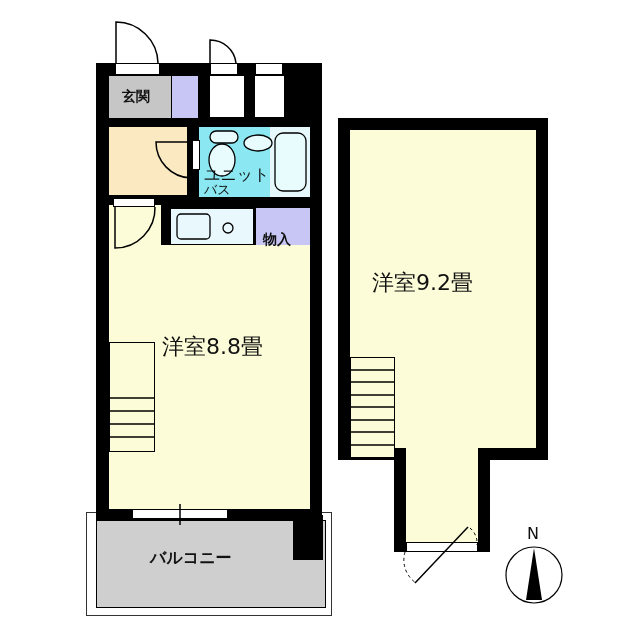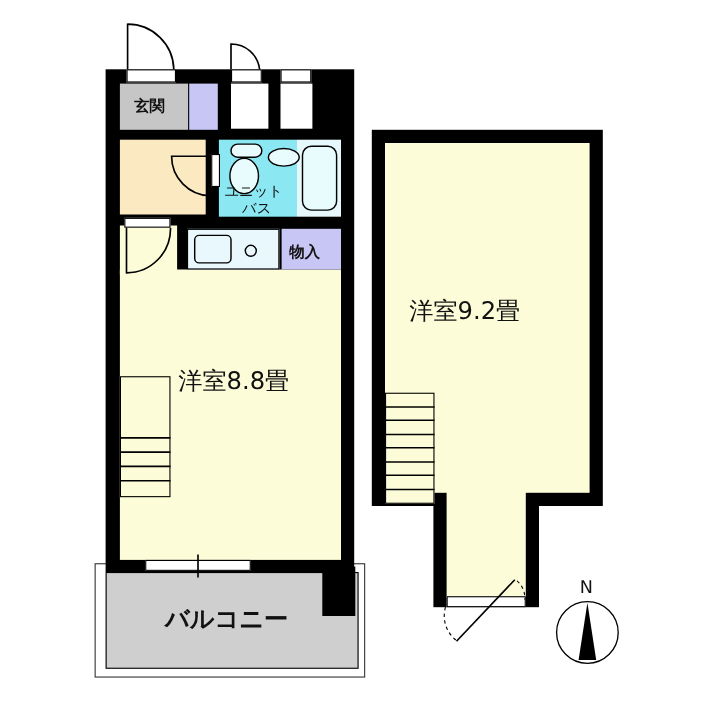--- a/index.html
+++ b/index.html
@@ -103,19 +103,19 @@
   <path d="M405 552 A28 28 0 0 0 416 583" fill="none" stroke="#000" stroke-width="1" stroke-dasharray="3,3"></path>
   <path d="M470 528 A20 20 0 0 1 477 545" fill="none" stroke="#000" stroke-width="1" stroke-dasharray="3,3"></path>
 
   <g>
     <circle cx="534" cy="575" r="28" fill="none" stroke="#000" stroke-width="1.2"></circle>
     <polygon points="534,548 526,600 542,600" fill="#000"></polygon>
   </g>
 </svg>
 
 <div class="label small-label" style="left:122px;top:88px;">玄関</div>
-<div class="label" style="left:204px;top:165px;font-size:13px;">ユニット</div>
-<div class="label" style="left:220px;top:181px;font-size:13px;">バス</div>
-<div class="label small-label" style="left:263px;top:221px;">物入</div>
+<div class="label" style="left:204px;top:165px;font-size:16px;">ユニット</div>
+<div class="label" style="left:204px;top:181px;font-size:13px;">バス</div>
+<div class="label small-label" style="left:263px;top:231px;">物入</div>
 <div class="label room-label" style="left:162px;top:332px;">洋室8.8畳</div>
 <div class="label room-label" style="left:372px;top:268px;">洋室9.2畳</div>
-<div class="label" style="left:150px;top:548px;font-size:22px;font-weight:bold;">バルコニー</div>
+<div class="label" style="left:150px;top:548px;font-size:16px;font-weight:bold;">バルコニー</div>
 <div class="label" style="left:527px;top:524px;font-size:16px;">N</div>
 
 </body></html>

